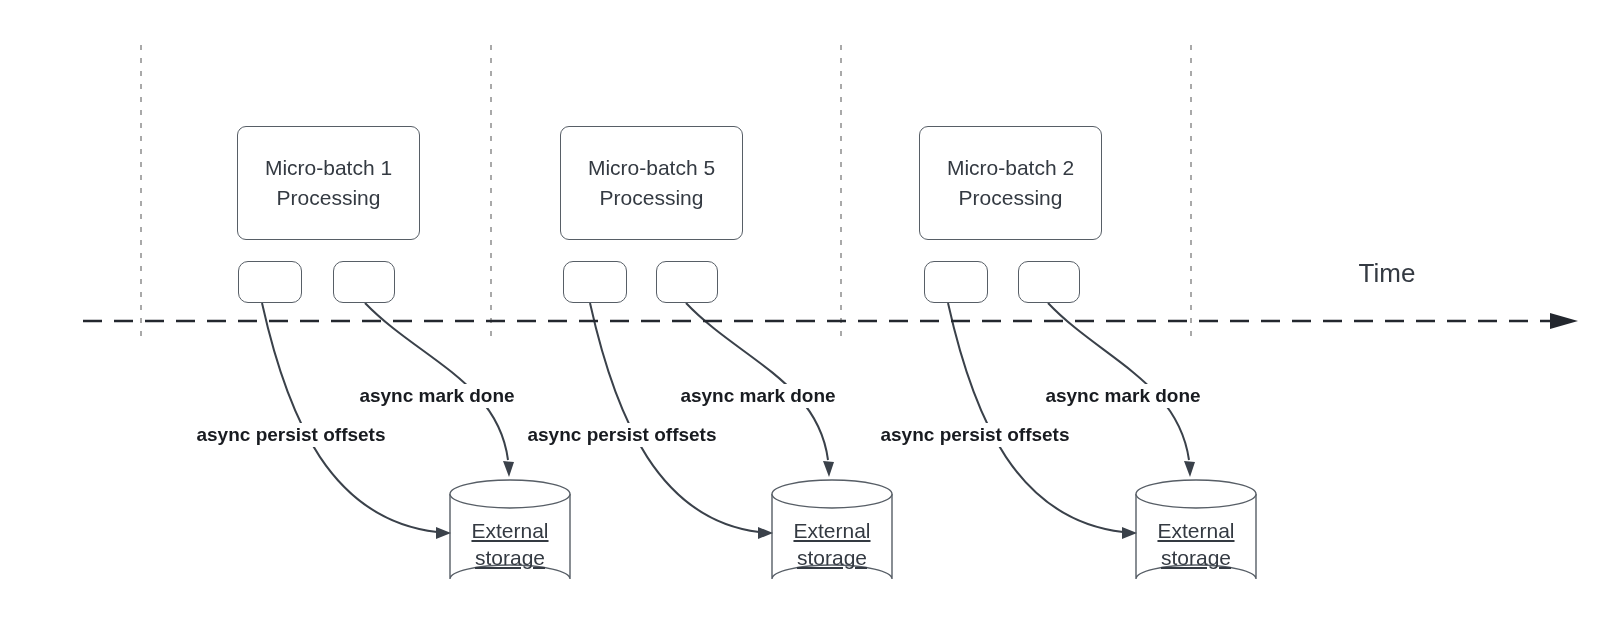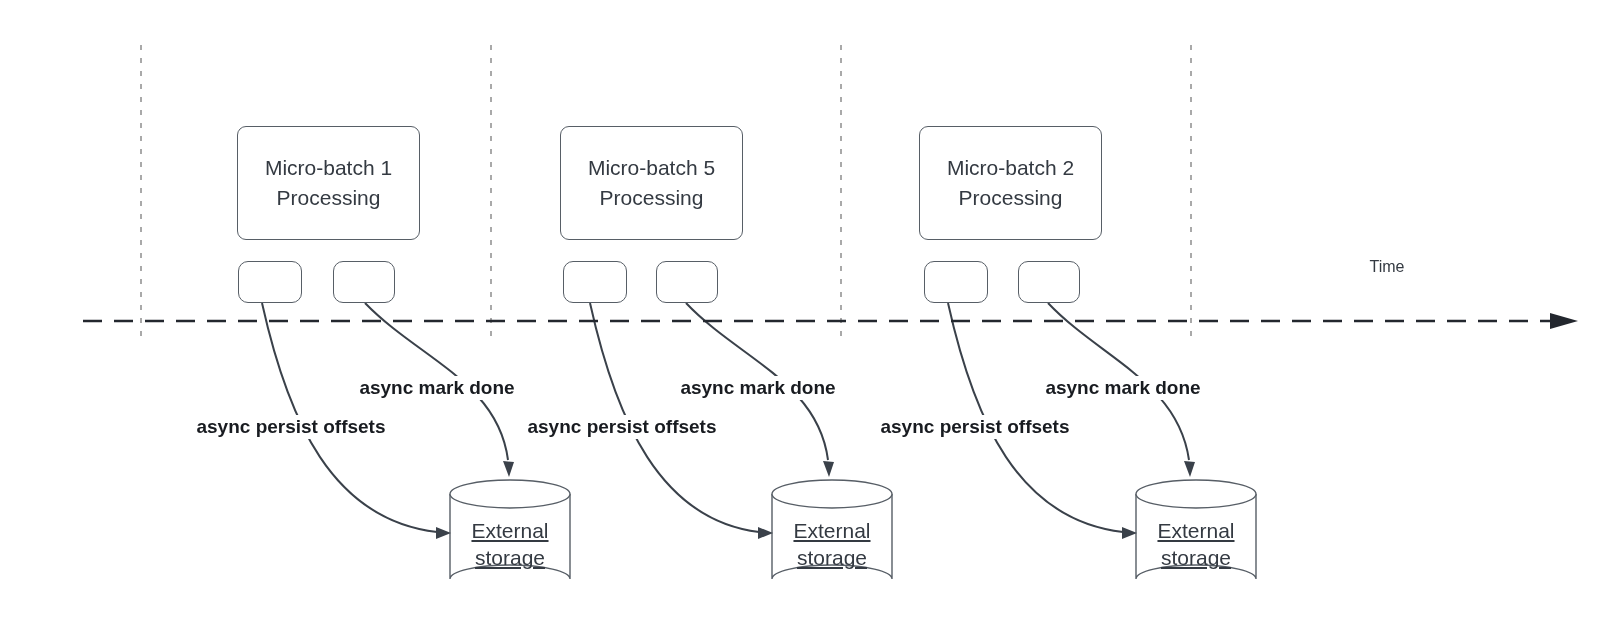--- a/index.html
+++ b/index.html
@@ -29,30 +29,30 @@
     display:flex;flex-direction:column;align-items:center;justify-content:center;
     font-size:21px;line-height:30px;color:var(--shape-text);text-align:center;
   }
   .smallbox{
     position:absolute;top:261px;height:42px;box-sizing:border-box;
     border:1.4px solid var(--shape-stroke);border-radius:10px;background:#fff;
   }
   .arrow-label{
     position:absolute;transform:translate(-50%,-50%);
     font-size:19px;font-weight:bold;color:var(--label-text);
-    background:#fff;padding:1px 4px;white-space:nowrap;z-index:3;
+    background:#fff;padding:1px 4px;white-space:nowrap;z-index:3;margin-top:8px;
   }
   .cyl-text{
     position:absolute;width:120px;height:76px;top:506px;
     display:flex;flex-direction:column;align-items:center;justify-content:center;
     font-size:21px;line-height:27px;color:var(--shape-text);text-align:center;z-index:2;text-decoration:underline;
   }
   .time-label{
     position:absolute;left:1352px;top:258px;width:70px;text-align:center;
-    font-size:16px;color:var(--shape-text);
+    font-size:26px;color:var(--shape-text);
   }
 </style>
 </head>
 <body>
 
 <div class="canvas">
 
   <svg width="1600" height="642" viewBox="0 0 1600 642">
 
     <path class="guide" d="M141 45 V338"></path>

